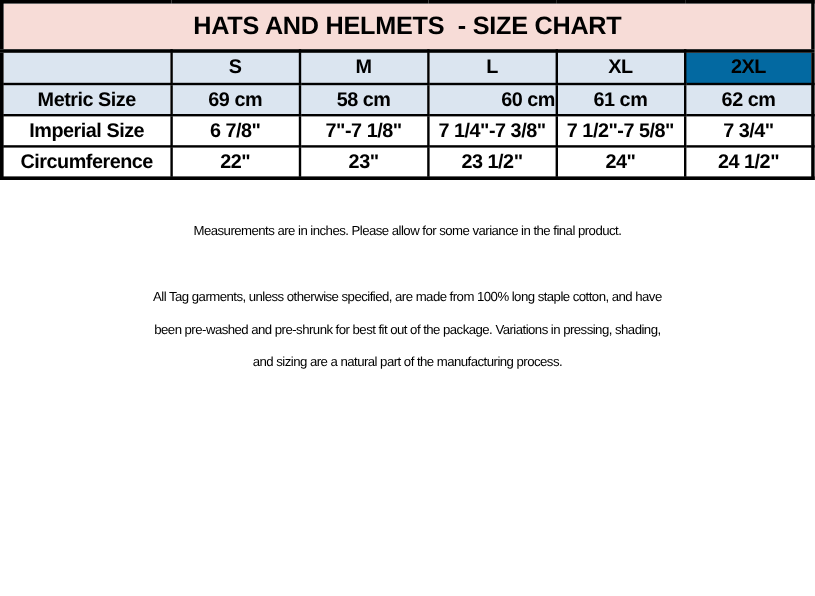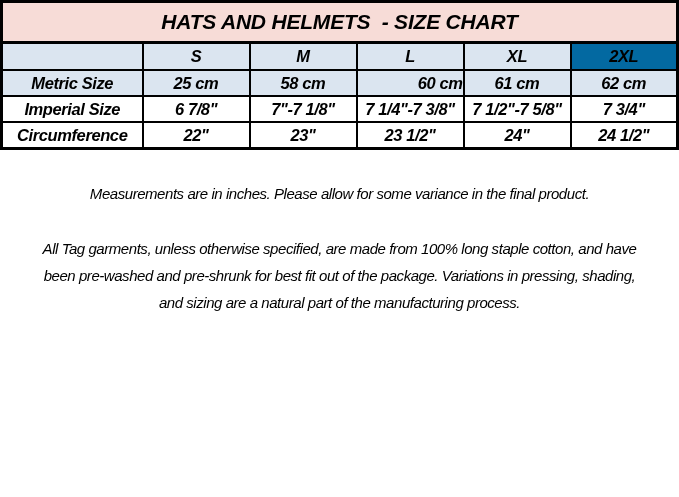--- a/index.html
+++ b/index.html
@@ -2,21 +2,21 @@
 <html><head>
 <meta charset="utf-8">
 <style>
   html, body { margin: 0; padding: 0; background: #ffffff; }
   body {
     width: 679px; height: 497px;
     font-family: "Liberation Sans", sans-serif;
     color: #000;
     overflow: hidden;
   }
-  .sheet { width: 679px; height: 497px; background: #fff; font-style: italic; }
+  .sheet { width: 679px; height: 497px; background: #fff; }
 
   table.size-chart {
     width: 679px;
     border-collapse: collapse;
     border: 3px solid #000;
     table-layout: fixed;
   }
   table.size-chart th, table.size-chart td {
     border: 2px solid #000;
     text-align: center;
@@ -33,21 +33,21 @@
     letter-spacing: -0.2px;
     white-space: pre;
     border-bottom: 3px solid #000;
   }
   tr.header-row th { height: 25px; }
   tr.data-row th, tr.data-row td { height: 24px; margin-top: 36px; }
   col.label-col { width: 141px; }
 
   .para {
     text-align: center;
-    font-size: 15px;
+    font-size: 11px;
     letter-spacing: -0.45px;
     line-height: 27px;
     white-space: pre-line;
     padding: 0 6px;
   }
   .para-1 { margin-top: 30px; }
   .para-2 { margin-top: 28px; }
   .para-3 { margin-top: 30px; }
 </style>
 </head>
@@ -73,21 +73,21 @@
         <th style="background: rgb(219, 229, 240);">S</th>
         <th style="background: rgb(219, 229, 240);">M</th>
         <th style="background: rgb(219, 229, 240);">L</th>
         <th style="background: rgb(219, 229, 240);">XL</th>
         <th style="background: #0369a1;">2XL</th>
       </tr>
     </thead>
     <tbody>
       <tr class="data-row bg-blue">
         <th style="background: rgb(219, 229, 240);">Metric Size</th>
-        <td style="background: rgb(219, 229, 240);">25 cm</td>
+        <td style="background: rgb(219, 229, 240);">69 cm</td>
         <td style="background: rgb(219, 229, 240);">58 cm</td>
         <td style="background: rgb(219, 229, 240); text-align: right;">60 cm</td>
         <td style="background: rgb(219, 229, 240);">61 cm</td>
         <td style="background: rgb(219, 229, 240); text-align: center;">62 cm</td>
       </tr>
       <tr class="data-row">
         <th>Imperial Size</th>
         <td>6 7/8"</td>
         <td>7"-7 1/8"</td>
         <td>7 1/4"-7 3/8"</td>

